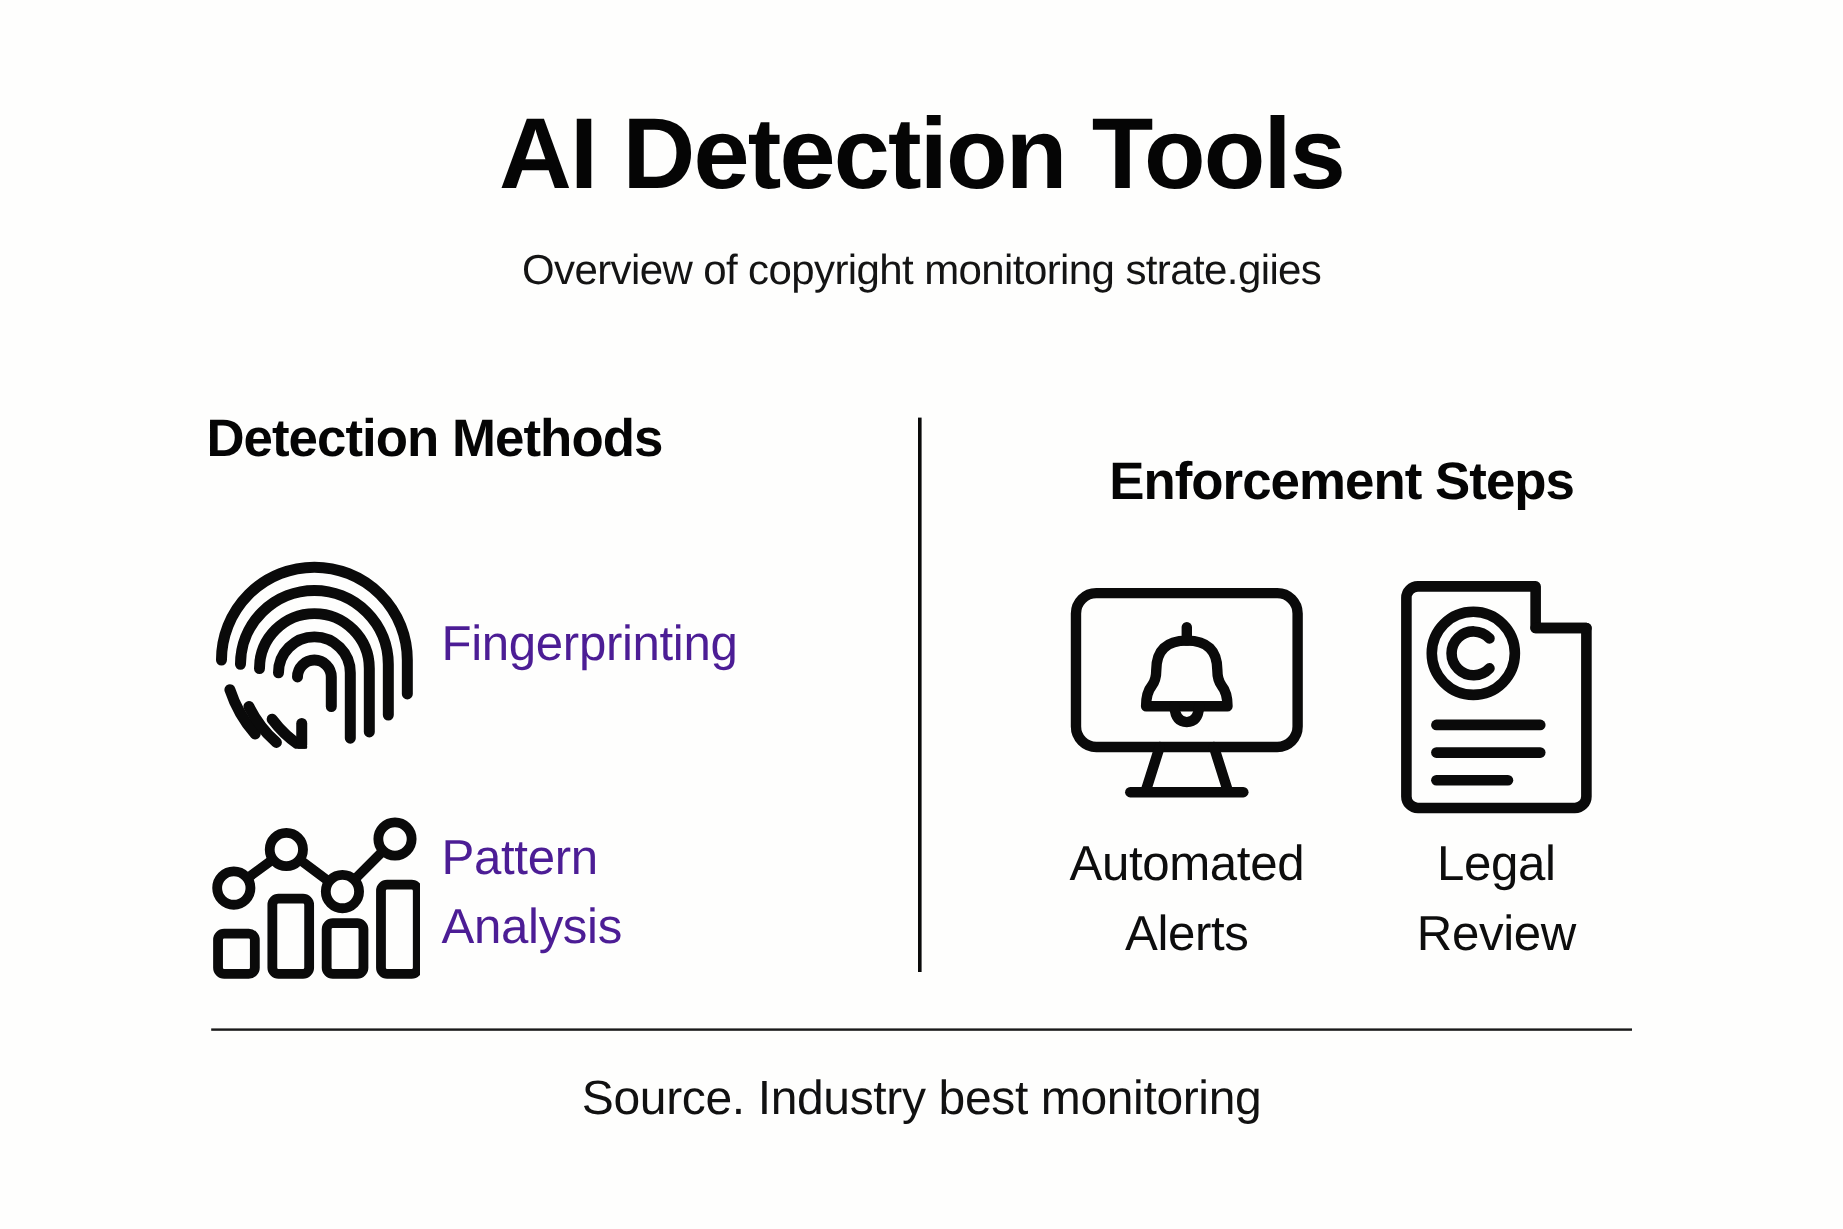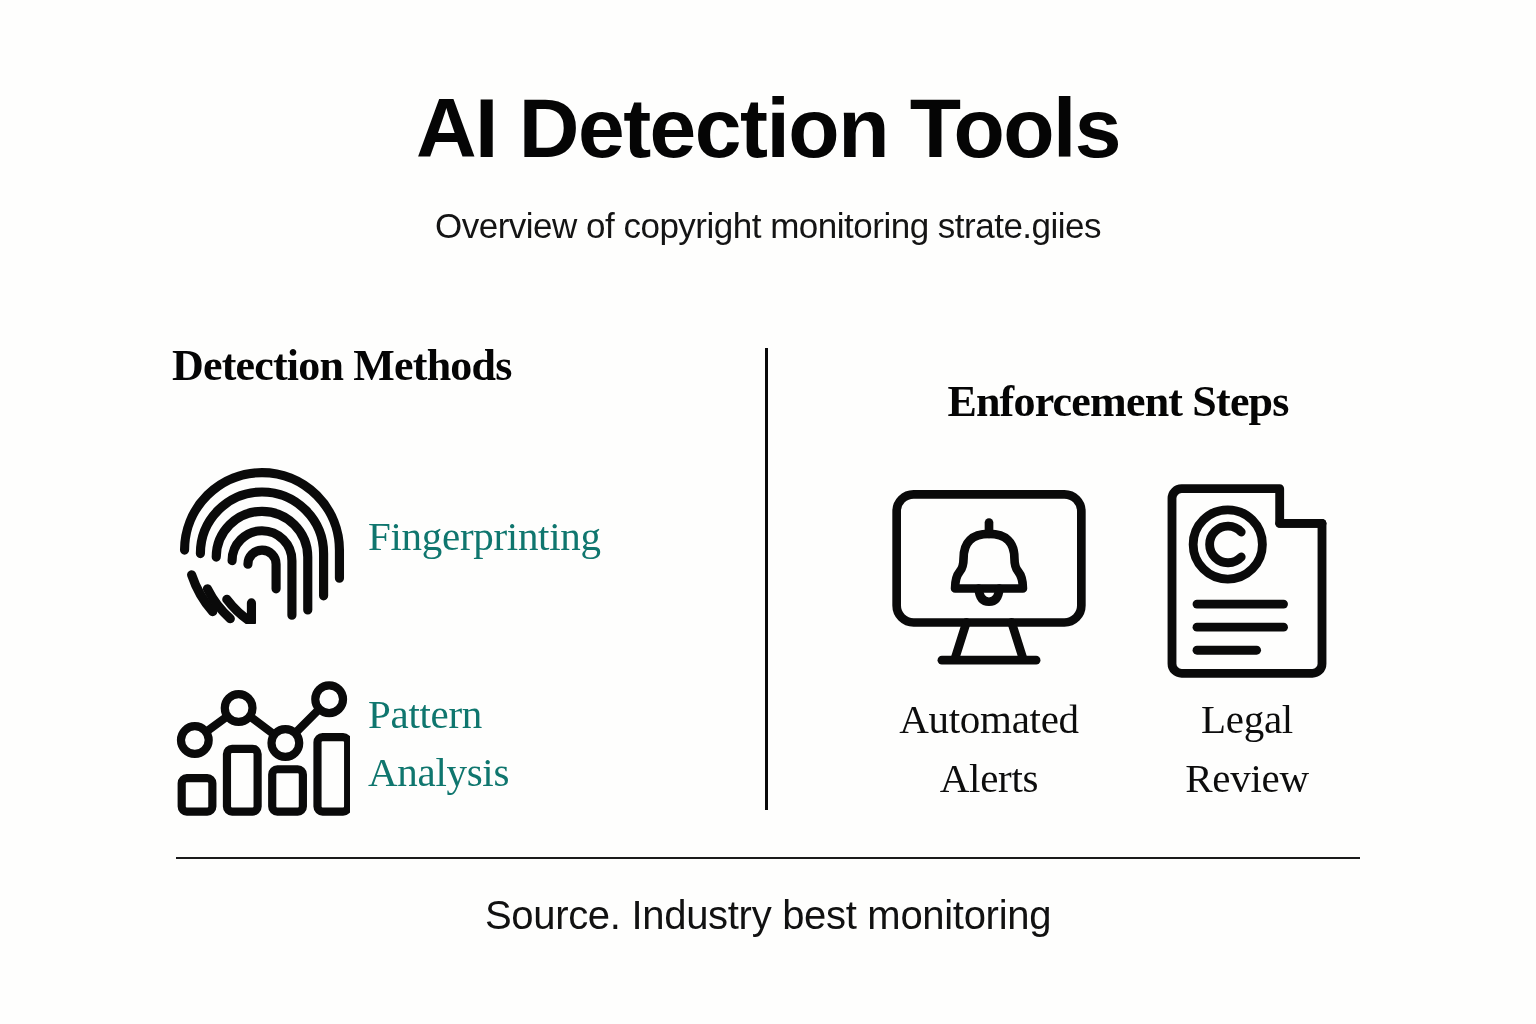--- a/index.html
+++ b/index.html
@@ -48,21 +48,20 @@
     color: #141414;
   }
 
   
   .columns {
     position: absolute;
     top: 344px;
     left: 0;
     width: 1536px;
     height: 470px;
-    font-family: Liberation Serif, serif;
   }
   .col {
     position: absolute;
     top: 0;
   }
   .col-left  { left: 172px; width: 560px; }
   .col-right { left: 828px; width: 580px; margin-top: 36px; }
 
   .col-heading {
     font-size: 44px;
@@ -99,21 +98,21 @@
     flex: 0 0 180px;
     display: flex;
     align-items: center;
     justify-content: center;
   }
   .method-label {
     font-size: 41px;
     font-weight: 400;
     letter-spacing: -0.3px;
     line-height: 1.42;
-    color: #0f766e;
+    color: #4c1d95;
     margin-left: 16px;
   }
 
   
   .enforce-items {
     position: absolute;
     top: 96px;
     left: 0;
     width: 580px;
     display: flex;

